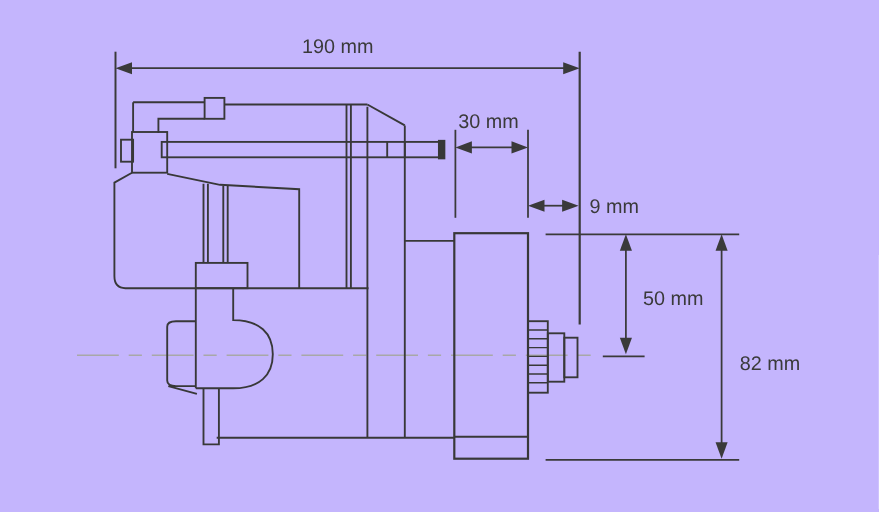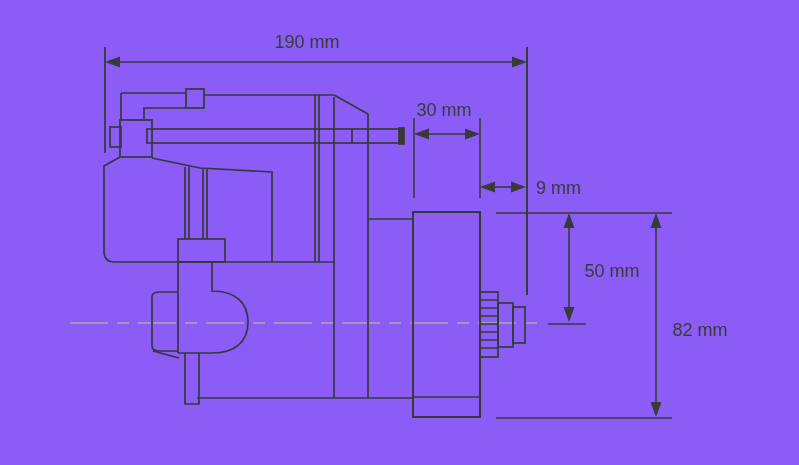--- a/index.html
+++ b/index.html
@@ -4,21 +4,21 @@
 <style>
   html, body {
     margin: 0;
     padding: 0;
     background: #ffffff;
   }
   .canvas {
     position: relative;
     width: 799px;
     height: 465px;
-    background: #8b5cf6;
+    background: #c4b5fd;
     overflow: hidden;
   }
   svg text {
     font-family: "Liberation Sans", sans-serif;
     font-size: 18px;
     fill: #3a3a3a;
   }
 </style>
 </head>
 <body>

